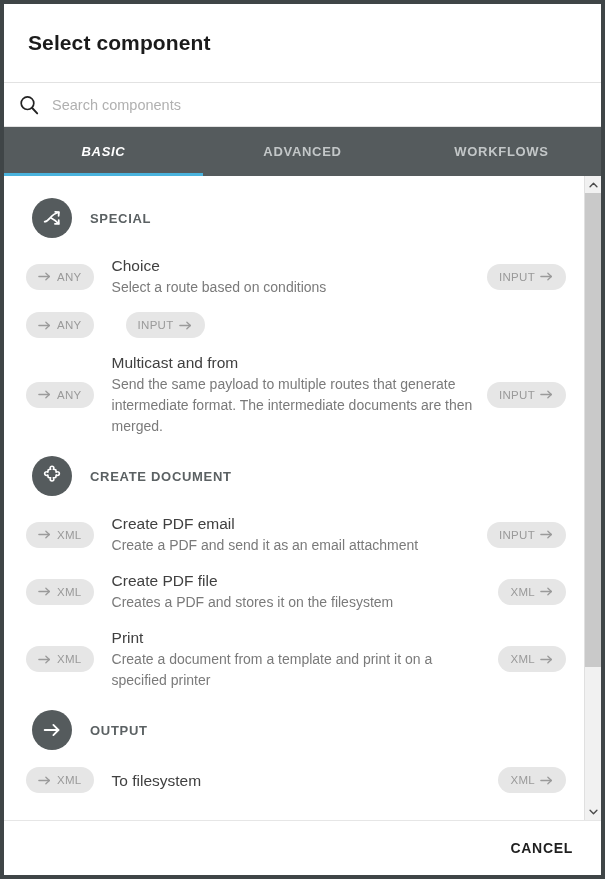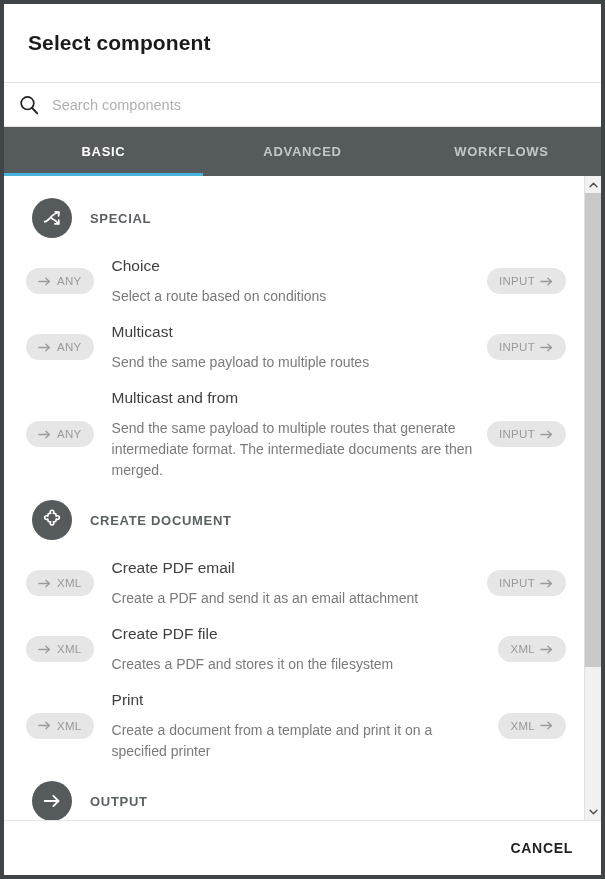--- a/index.html
+++ b/index.html
@@ -89,21 +89,21 @@
     align-items: center;
     justify-content: center;
     font-size: 13px;
     font-weight: bold;
     letter-spacing: 0.7px;
     color: #c3c7c8;
     cursor: pointer;
     position: relative;
     user-select: none;
   }
-  .tab.active { color: #ffffff; }
+  .tab.active { color: #ffffff; font-style: italic; }
   .tab.active::after {
     content: "";
     position: absolute;
     left: 0; right: 0; bottom: 0;
     height: 3px;
     background: #4ab3dd;
   }
   
   .list-area {
     flex: 1 1 auto;
@@ -176,21 +176,21 @@
   }
   .row-title {
     font-size: 15.5px;
     color: #404040;
     line-height: 21px;
   }
   .row-desc {
     font-size: 14px;
     color: #7a7a7a;
     line-height: 21px;
-    margin-top: 10px;
+    margin-top: 1px;
   }
   .row-clip { overflow: hidden; }
   
   .scrollbar {
     position: absolute;
     top: 0; right: 0;
     width: 17px;
     height: 100%;
     background: #f1f1f1;
     border-left: 1px solid #e0e0e0;
@@ -316,24 +316,20 @@
         <div class="row">
           <span class="badge badge-left">
             <svg width="14" height="11" viewBox="0 0 16 12">
                 <g fill="none" stroke="#9a9a9a" stroke-width="1.5" stroke-linecap="round" stroke-linejoin="round">
                   <line x1="1" y1="6" x2="13" y2="6"></line>
                   <polyline points="9,2.2 13,6 9,9.8"></polyline>
                 </g>
               </svg>
             <span>ANY</span>
           </span>
-          <span class="row-text">
-            <span class="row-title">Multicast</span>
-            <div class="row-desc">Send the same payload to multiple routes</div>
-          </span>
           <span class="badge badge-right">
             <span>INPUT</span>
             <svg width="14" height="11" viewBox="0 0 16 12">
                 <g fill="none" stroke="#9a9a9a" stroke-width="1.5" stroke-linecap="round" stroke-linejoin="round">
                   <line x1="1" y1="6" x2="13" y2="6"></line>
                   <polyline points="9,2.2 13,6 9,9.8"></polyline>
                 </g>
               </svg>
           </span>
         </div>

